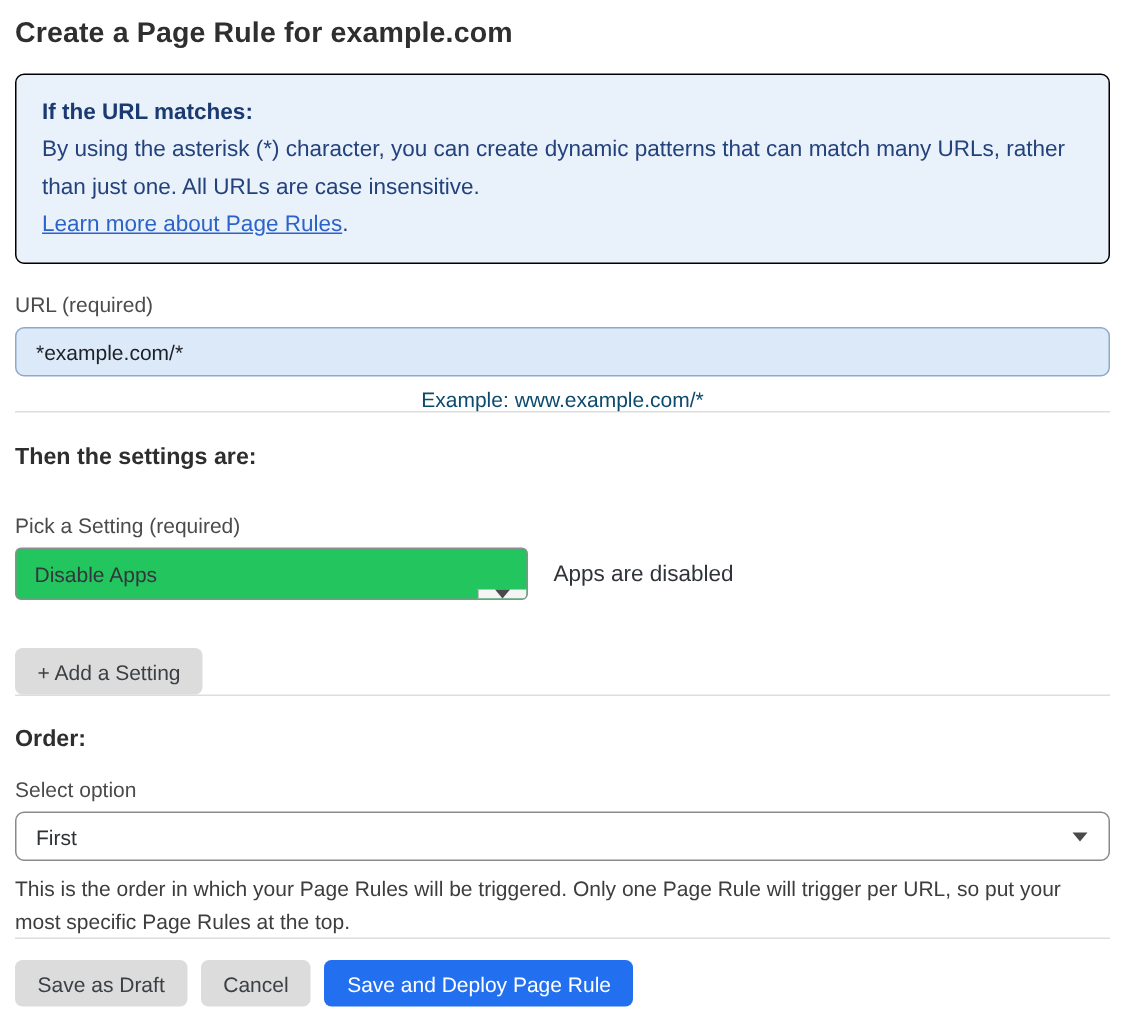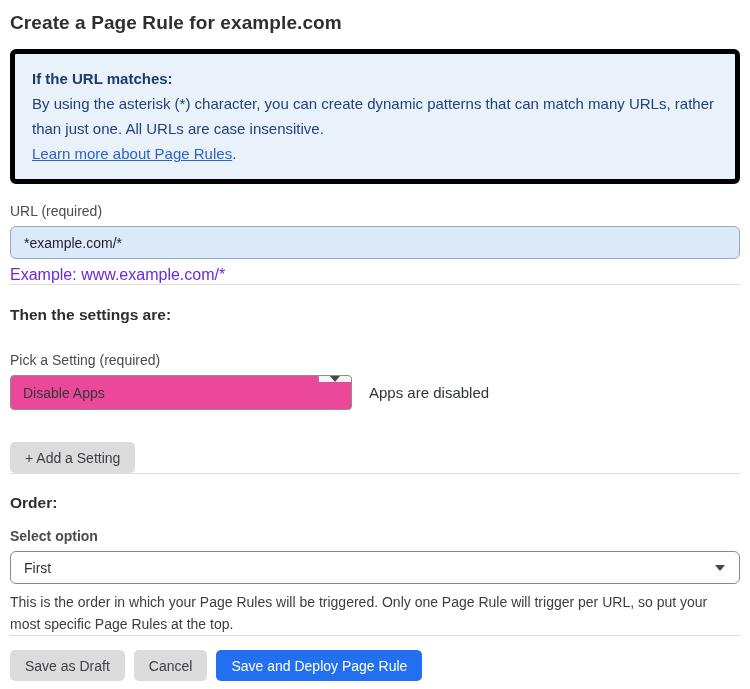--- a/index.html
+++ b/index.html
@@ -18,21 +18,21 @@
   .page-title {
     font-size: 19px;
     font-weight: bold;
     color: #2f2f2f;
     padding-top: 2px;
     letter-spacing: 0.1px;
   }
   .info-box {
     margin-top: 15px;
     background: #e9f1fb;
-    border: 5px solid #000000;
+    border: 1px solid #000000;
     border-radius: 6px;
     padding: 12px 17px 13px 17px;
     font-size: 15px;
     line-height: 25px;
     color: #20407a;
   }
   .info-heading { font-weight: bold; color: #1b3a72; }
   .info-body { color: #23427c; }
   .info-link {
     color: #2c63c9;
@@ -51,23 +51,24 @@
     background: #dce9f9;
     border: 1px solid #8fa9cb;
     border-radius: 6px;
     padding: 0 13px;
     font-size: 14px;
     color: #1d2025;
     font-family: "Liberation Sans", "DejaVu Sans", sans-serif;
     outline: none;
   }
   .helper-text {
-    font-size: 16px;
-    color: #6d28d9;
-    margin-top: 7px;
+    font-size: 14px;
+    color: #0c4a6e;
+    margin-top: 7px;
+    text-align: center;
   }
   hr.divider {
     border: none;
     border-top: 1px solid #ddd;
     margin: 0;
   }
   .divider-1 { margin-top: 19px; }
   .section-heading {
     font-size: 15.5px;
     font-weight: bold;
@@ -75,25 +76,25 @@
     margin-top: 21px;
   }
   .setting-row {
     display: flex;
     align-items: center;
     margin-top: 7px;
   }
   .dropdown {
     width: 342px;
     height: 35px;
-    background: #ec4899;
+    background: #22c55e;
     border: 1px solid #8e8e8e;
     border-radius: 4px;
     display: flex;
-    align-items: flex-start;
+    align-items: flex-end;
     justify-content: space-between;
     cursor: pointer;
     overflow: hidden;
   }
   .dropdown-value {
     font-size: 14px;
     color: #33373c;
     padding-left: 12px;
     align-self: center;
   }
@@ -202,21 +203,21 @@
     </div>
     <span class="setting-status">Apps are disabled</span>
   </div>
 
   <button class="btn btn-gray add-setting-btn">+ Add a Setting</button>
 
   <hr class="divider divider-2">
 
   <div class="section-heading order-heading">Order:</div>
 
-  <div class="field-label" style="margin-top:16px; margin-bottom:0;font-weight:bold;">Select option</div>
+  <div class="field-label" style="margin-top:16px; margin-bottom:0;">Select option</div>
 
   <div class="select-box">
     <span class="select-value">First</span>
     <span class="caret-down"></span>
   </div>
 
   <div class="order-helper">This is the order in which your Page Rules will be triggered. Only one Page Rule will trigger per URL, so put your most specific Page Rules at the top.</div>
 
   <hr class="divider divider-3">
 

